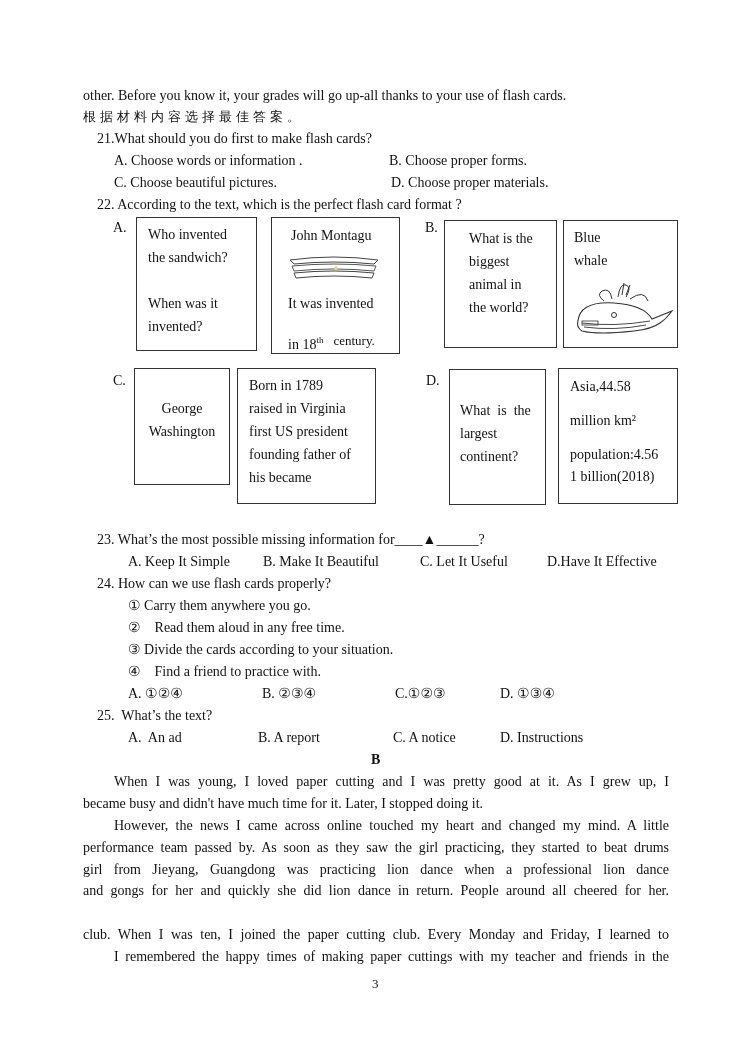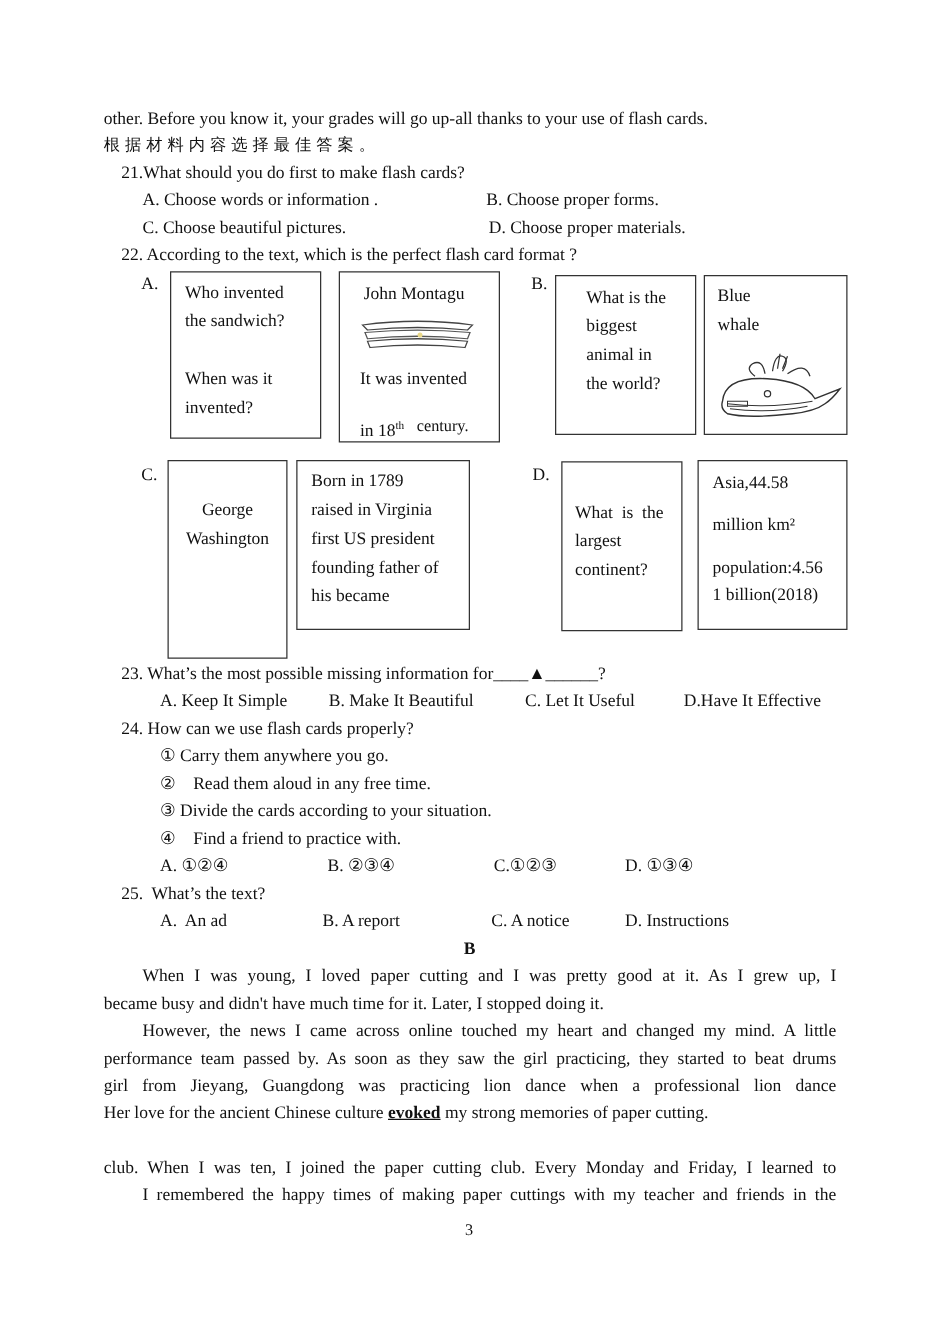--- a/index.html
+++ b/index.html
@@ -67,21 +67,21 @@
     <path d="M56 22 Q70 12 74 24" fill="none" stroke="#333" stroke-width="1"></path>
     <path d="M4 44 Q6 24 40 26 Q70 28 78 42 Q88 38 98 34 Q92 42 86 46 Q78 52 60 54 Q24 58 8 54 Q2 50 4 44 Z" fill="none" stroke="#333" stroke-width="1.1"></path>
     <path d="M8 46 Q40 50 76 44" fill="none" stroke="#333" stroke-width="0.9"></path>
     <path d="M10 50 Q40 54 72 48" fill="none" stroke="#333" stroke-width="0.9"></path>
     <rect x="8" y="44" width="16" height="4" fill="none" stroke="#333" stroke-width="0.8"></rect>
     <circle cx="40" cy="38" r="2.5" fill="none" stroke="#333" stroke-width="1"></circle>
   </svg>
 </div>
 
 <div class="abs" style="left:113px;top:372px;">C.</div>
-<div class="card" style="left:134px;top:368px;width:96px;height:159px;">
+<div class="card" style="left:134px;top:368px;width:96px;height:117px;">
   <div class="t" style="left:0;width:94px;text-align:center;top:31px;">George</div>
   <div class="t" style="left:0;width:94px;text-align:center;top:54px;">Washington</div>
 </div>
 <div class="card" style="left:237px;top:368px;width:139px;height:136px;">
   <div class="t" style="left:11px;top:8px;">Born in 1789</div>
   <div class="t" style="left:11px;top:31px;">raised in Virginia</div>
   <div class="t" style="left:11px;top:54px;">first US president</div>
   <div class="t" style="left:11px;top:77px;">founding father of</div>
   <div class="t" style="left:11px;top:100px;">his became</div>
 </div>
@@ -127,21 +127,21 @@
 
 <div class="para" style="top:771px;">
   <span class="ln"><span class="ind"></span><span>When I was young, I loved paper cutting and I was pretty good at it. As I grew up, I</span></span>
   <span class="ln last">became busy and didn't have much time for it. Later, I stopped doing it.</span>
 </div>
 
 <div class="para" style="top:815px;">
   <span class="ln"><span class="ind"></span><span>However, the news I came across online touched my heart and changed my mind. A little</span></span>
   <span class="ln">performance team passed by. As soon as they saw the girl practicing, they started to beat drums</span>
   <span class="ln">girl from Jieyang, Guangdong was practicing lion dance when a professional lion dance</span>
-  <span class="ln last"><span>Her love for the ancient Chinese culture </span><span class="ul-bold">evoked</span><span> my strong memories of paper cutting.</span></span>
+  <span class="ln">and gongs for her and quickly she did lion dance in return. People around all cheered for her.</span>
 </div>
 
 <div class="para" style="top:924px;">
   <span class="ln">club. When I was ten, I joined the paper cutting club. Every Monday and Friday, I learned to</span>
   <span class="ln"><span class="ind"></span><span>I remembered the happy times of making paper cuttings with my teacher and friends in the</span></span>
 </div>
 
 <div class="abs" style="left:372px;top:975px;font-size:13px;">3</div>
 
 </body></html>

